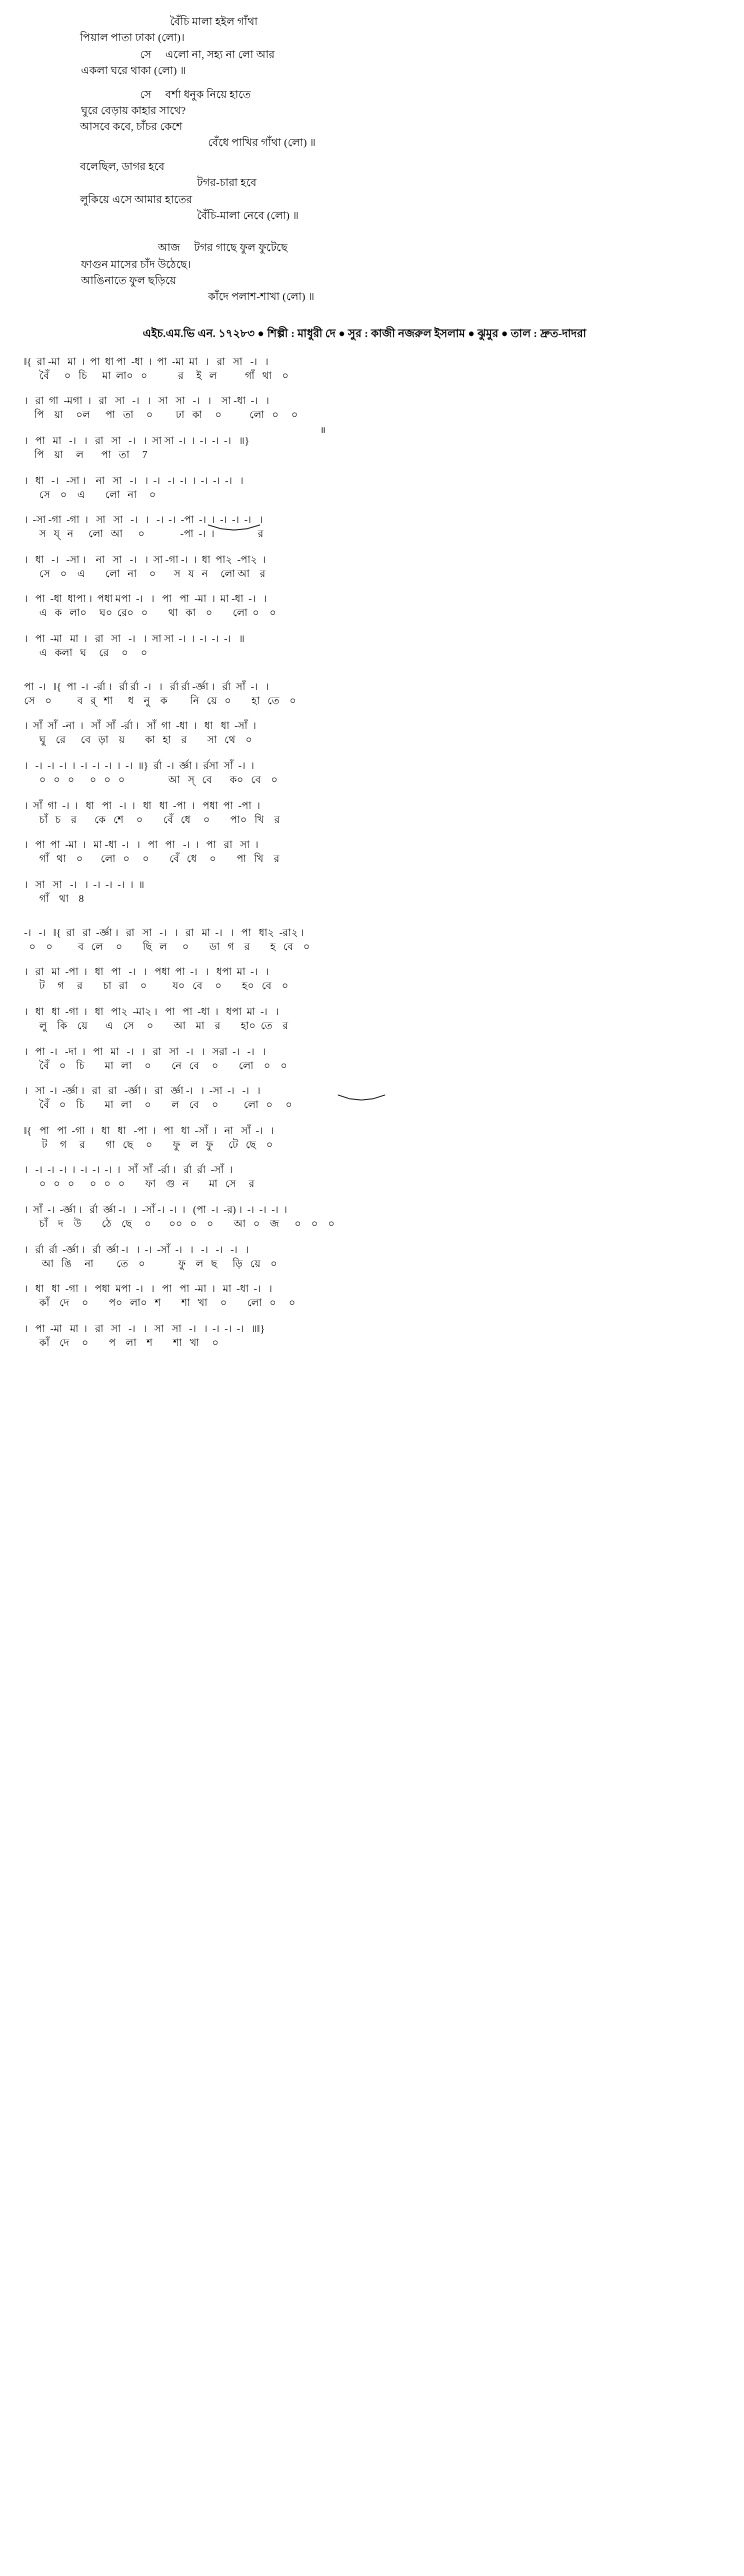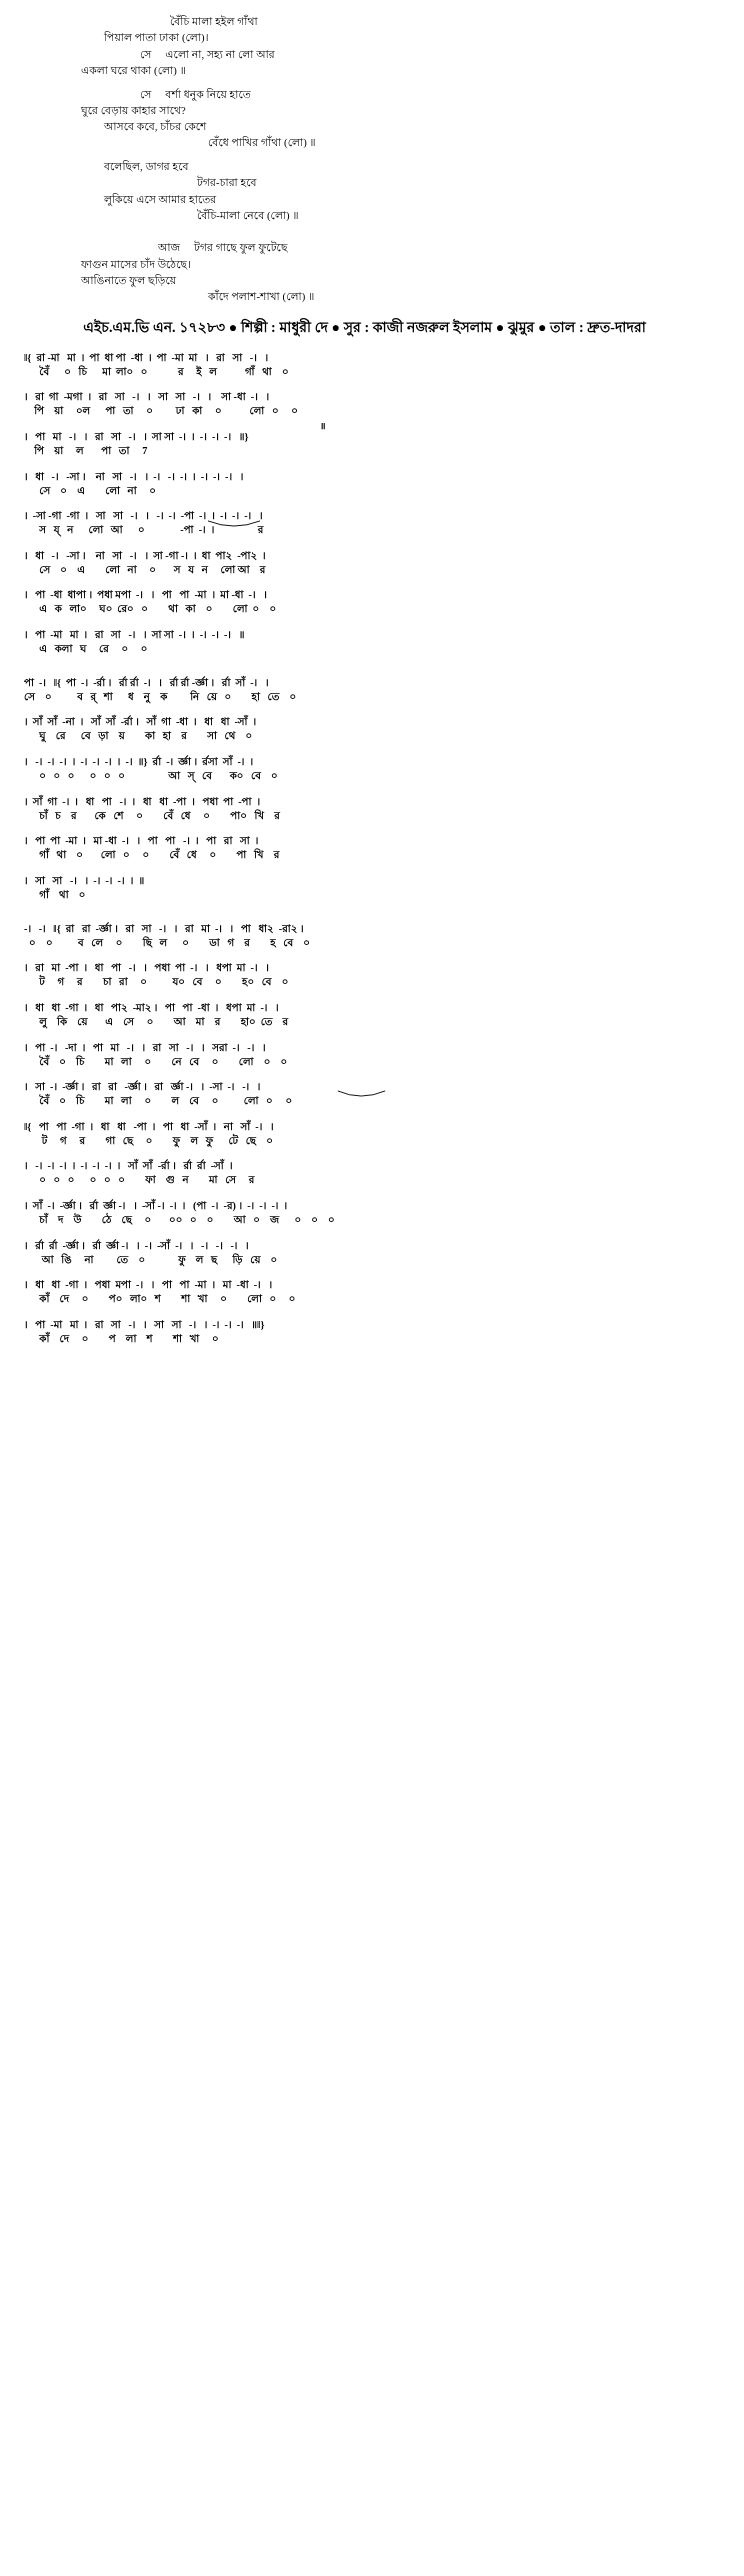--- a/index.html
+++ b/index.html
@@ -30,43 +30,42 @@
   }
   .lyric-line {
     display: block;
     white-space: pre;
     font-family: "Liberation Serif", "DejaVu Serif", serif;
   }
   .lyric-stanza { margin-bottom: 7.4px; }
 
   
   .ind-a { padding-left: 170px; }
-  .ind-b { padding-left: 104px; }
+  .ind-b { padding-left: 80px; }
   .ind-c { padding-left: 197px; }
   .ind-d { padding-left: 208px; }
   .ind-e { padding-left: 140px; }
   .ind-f { padding-left: 158px; margin-top: 16px; }
   .ind-g { padding-left: 81px; }
 
   .credit {
     text-align: center;
-    font-size: 14px;
+    font-size: 11px;
     font-weight: bold;
-    margin-top: 11px;
+    margin-top: 20px;
     margin-bottom: 11.2px;
     letter-spacing: 0.1px;
   }
 
   
   .notation {
     padding: 0 24px 18.6px 24px;
   }
   .nline {
     margin-bottom: 11.6px;
-    font-weight: bold;
   }
   .nrow {
     display: block;
     white-space: pre;
     font-size: 10.2px;
     line-height: 14px;
     font-family: "Liberation Serif", "DejaVu Serif", serif;
   }
   .nrow.swara { letter-spacing: 0px; }
   .nrow.sahitya { letter-spacing: 0px; }
@@ -182,21 +181,21 @@
       <div class="nline rel">
         <span class="nrow swara">।  সাঁ  গা  -।  ।   ধা   পা   -।  ।   ধা   ধা  -পা  ।   পধা  পা  -পা  ।</span>
         <span class="nrow sahitya">      চাঁ   চ    র       কে   শে     ০        বেঁ   ধে     ০        পা০   খি    র</span>
       </div>
       <div class="nline rel">
         <span class="nrow swara">।   পা  পা  -মা  ।   মা -ধা  -।   ।   পা   পা   -।  ।   পা   রা   সা  ।</span>
         <span class="nrow sahitya">      গাঁ   থা    ০       লো   ০     ০        বেঁ   ধে     ০        পা   খি    র</span>
       </div>
       <div class="nline rel">
         <span class="nrow swara">।   সা   সা   -।   ।  -।  -।  -।  ।  ॥</span>
-        <span class="nrow sahitya">      গাঁ    থা    ০</span>
+        <span class="nrow sahitya">      গাঁ    থা    8</span>
       </div>
     </div>
 
     <div class="group-gap"></div>
 
     <div>
       <div class="nline rel">
         <span class="nrow swara">-।   -।   ‖{  রা   রা  -র্জ্ঞা ।   রা   সা   -।   ।   রা   মা  -।   ।   পা   ধা২  -রা২ ।</span>
         <span class="nrow sahitya">  ০    ০          ব   লে     ০        ছি   ল      ০        ডা   গ    র        হ   বে    ০</span>
       </div>

